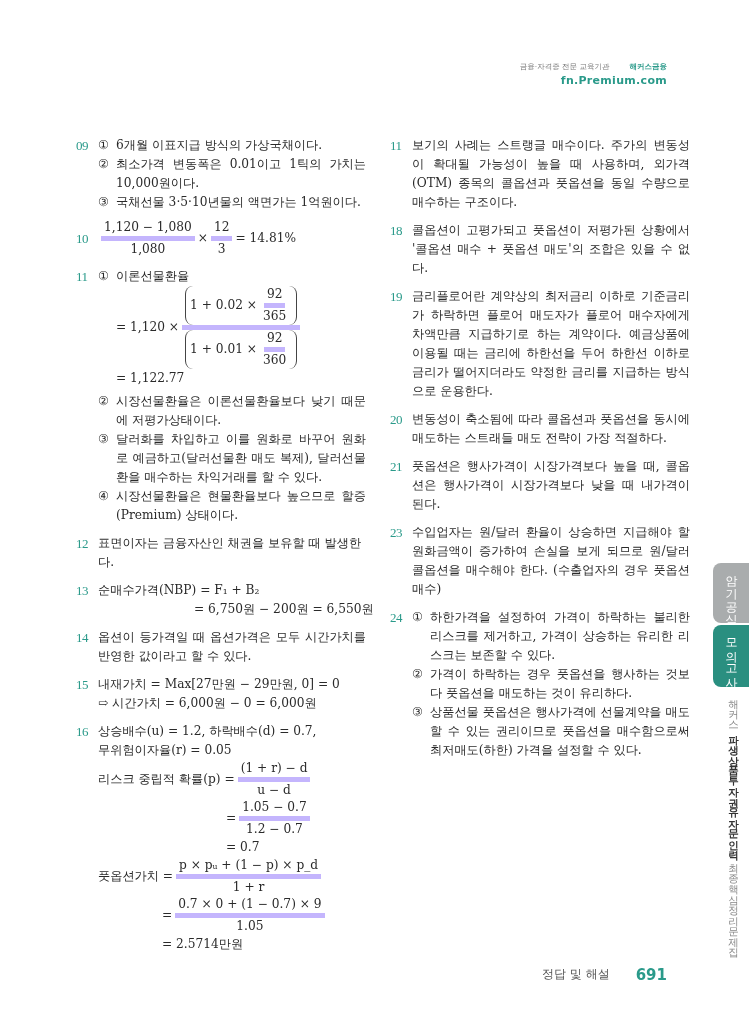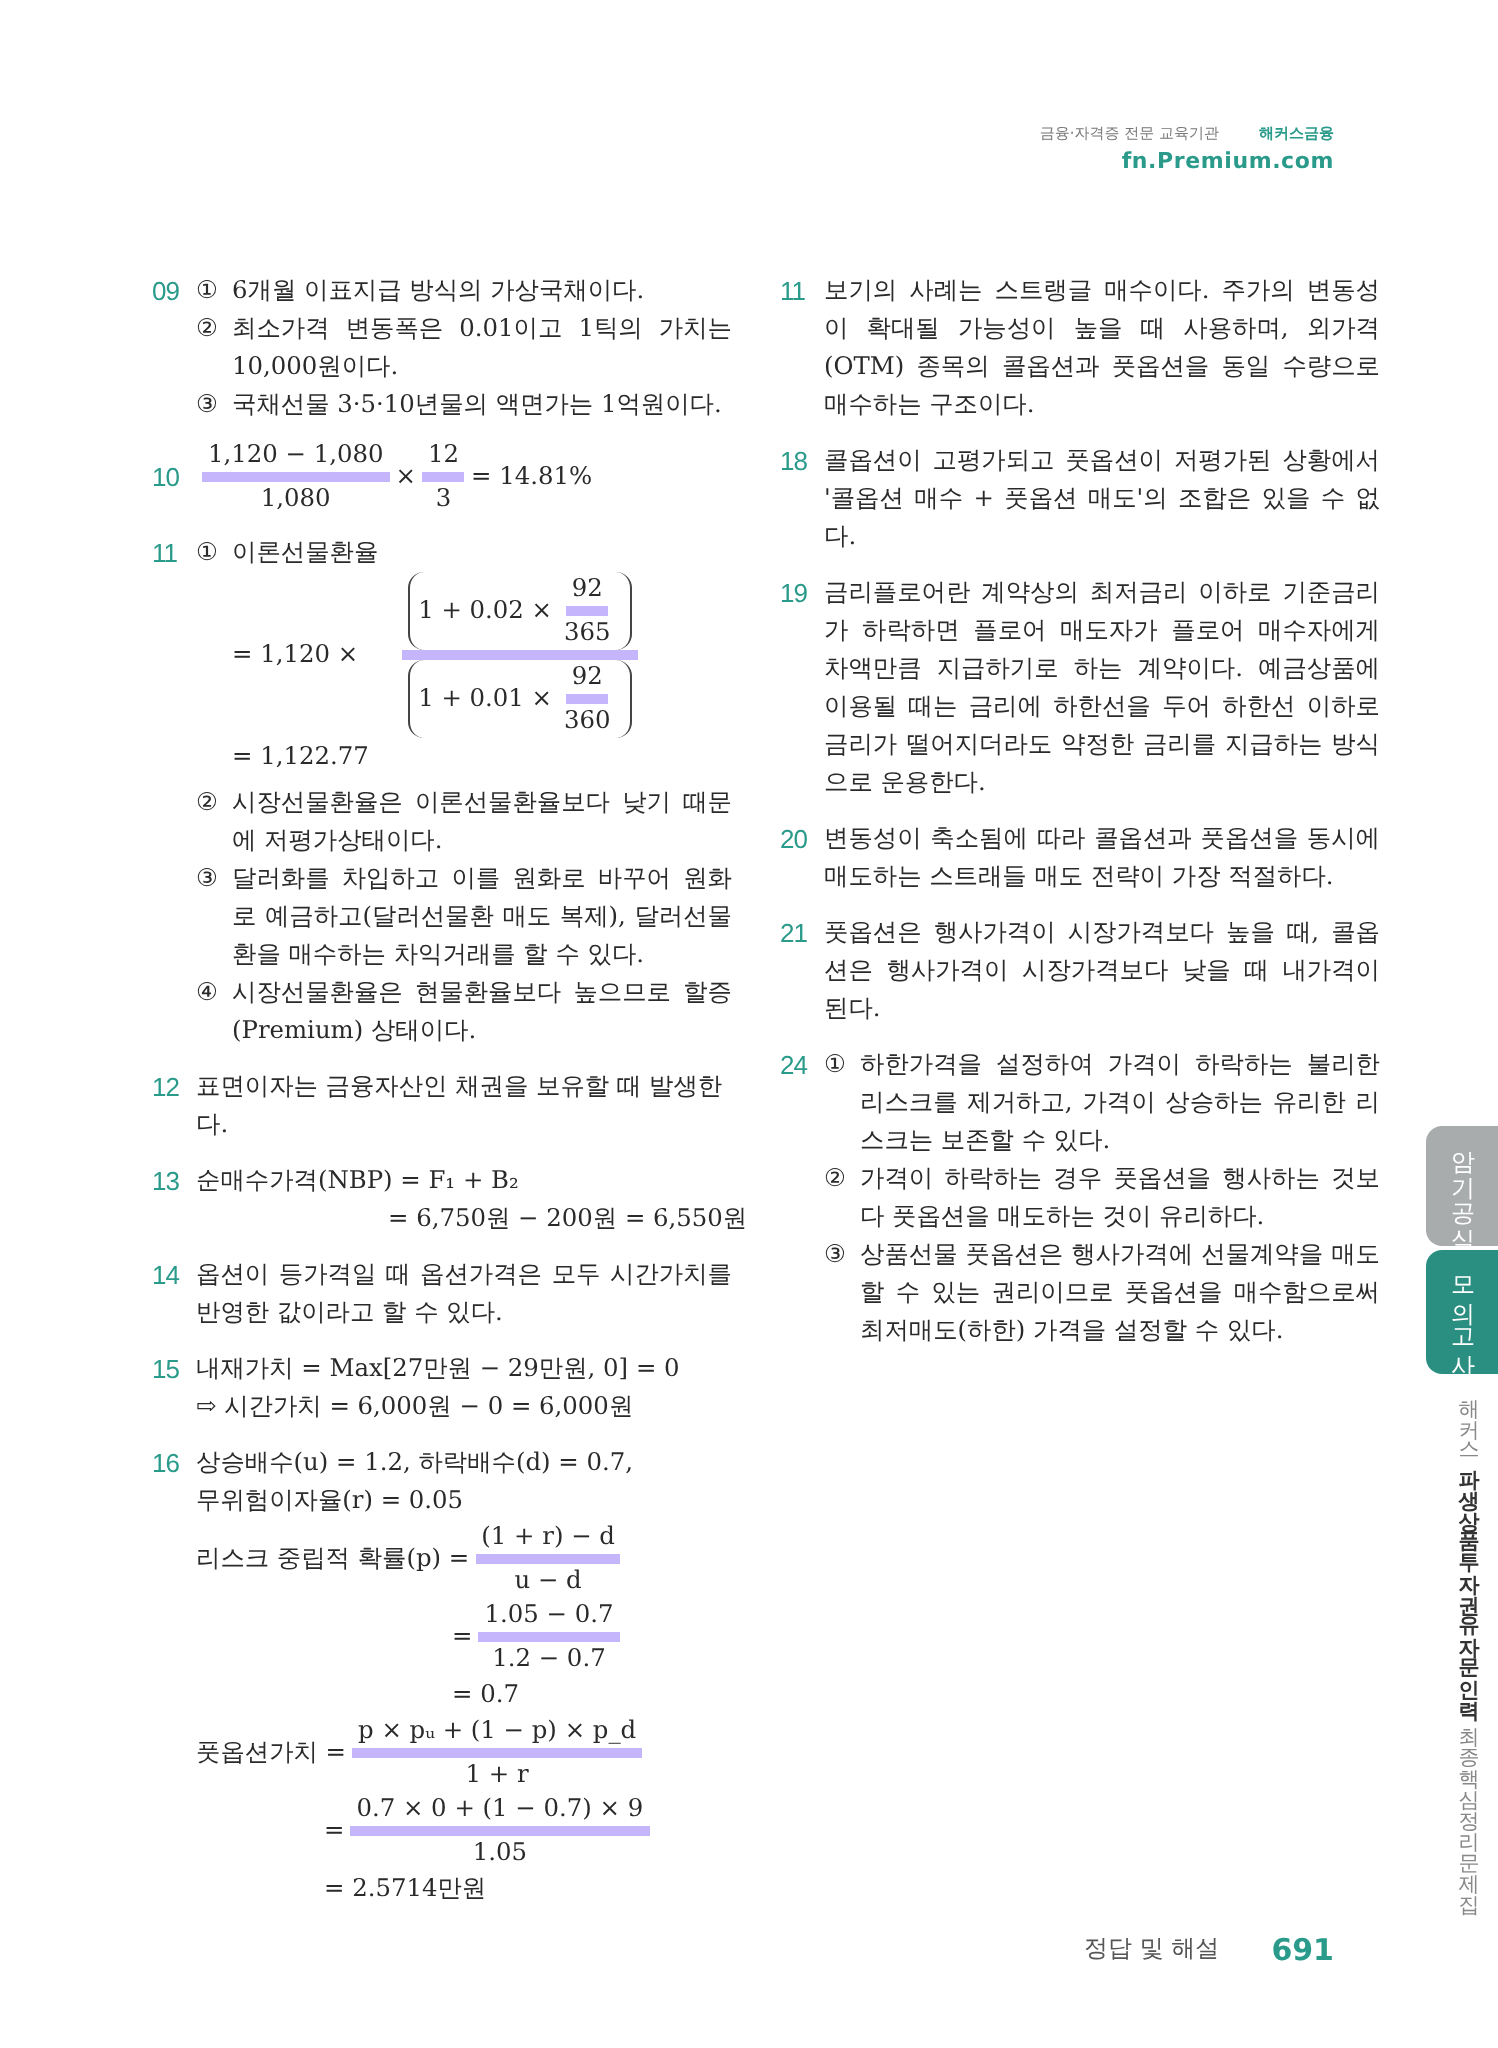--- a/index.html
+++ b/index.html
@@ -8,21 +8,21 @@
   .hdr { position:absolute; right:82px; top:62px; text-align:right; font-family:"DejaVu Sans", sans-serif; }
   .hdr .tag { font-size:7.5px; color:#777; }
   .hdr .tag .brand { color:#2a9a8a; font-weight:bold; margin-left:20px; }
   .hdr .url { font-size:11px; color:#2a9a8a; font-weight:bold; margin-top:2px; letter-spacing:0.3px; }
 
   .col { position:absolute; top:136px; font-size:12.2px; line-height:19px; }
   .col.left { left:76px; width:290px; }
   .col.right { left:390px; width:300px; }
 
   .q { position:relative; padding-left:22px; margin-bottom:9px; }
-  .qn { position:absolute; left:0; top:0; color:#2a9a8a; font-family:Liberation Sans, sans-serif; font-size:13px; letter-spacing:-0.5px; }
+  .qn { position:absolute; left:0; top:0; color:#2a9a8a; font-family:Liberation Serif, serif; font-size:13px; letter-spacing:-0.5px; }
   .line { white-space:nowrap; }
   .sub { position:relative; padding-left:18px; }
   .sub .mk { position:absolute; left:0; top:0; }
   .just { text-align:justify; }
 
   .frac { display:inline-flex; flex-direction:column; align-items:center; vertical-align:middle; margin:0 3px; }
   .frac .num { border-bottom:5px solid #c4b5fd; padding:0 3px; line-height:17px; }
   .frac .den { padding:0 3px; line-height:17px; }
   .paren { display:inline-flex; align-items:center; border-left:1.5px solid #444; border-right:1.5px solid #444; border-radius:8px; padding:0 4px; }
   .eq-block { padding-left:18px; }
@@ -71,21 +71,21 @@
       <span>= 14.81%</span>
     </div>
   </div>
 
   <div class="q">
     <span class="qn">11</span>
     <div class="sub"><span class="mk">①</span><span>이론선물환율</span></div>
     <div class="eq-block">
       <div class="eqline">
         <span>= 1,120 ×</span>
-        <span class="frac" style="margin-left:22px;">
+        <span class="frac" style="margin-left:3px;">
           <span class="num"><span class="paren">
                 <span>1 + 0.02 ×</span>
                 <span class="frac">
                   <span class="num">92</span>
                   <span class="den">365</span>
                 </span>
               </span></span>
           <span class="den"><span class="paren">
                 <span>1 + 0.01 ×</span>
                 <span class="frac">
@@ -175,20 +175,24 @@
       <div>금리플로어란 계약상의 최저금리 이하로 기준금리가 하락하면 플로어 매도자가 플로어 매수자에게 차액만큼 지급하기로 하는 계약이다. 예금상품에 이용될 때는 금리에 하한선을 두어 하한선 이하로 금리가 떨어지더라도 약정한 금리를 지급하는 방식으로 운용한다.</div>
     </div>
   <div class="q just">
       <span class="qn">20</span>
       <div>변동성이 축소됨에 따라 콜옵션과 풋옵션을 동시에 매도하는 스트래들 매도 전략이 가장 적절하다.</div>
     </div>
   <div class="q just">
       <span class="qn">21</span>
       <div>풋옵션은 행사가격이 시장가격보다 높을 때, 콜옵션은 행사가격이 시장가격보다 낮을 때 내가격이 된다.</div>
     </div>
+  <div class="q just">
+      <span class="qn">23</span>
+      <div>수입업자는 원/달러 환율이 상승하면 지급해야 할 원화금액이 증가하여 손실을 보게 되므로 원/달러 콜옵션을 매수해야 한다. (수출업자의 경우 풋옵션 매수)</div>
+    </div>
   <div class="q">
     <span class="qn">24</span>
     <div class="sub just"><span class="mk">①</span><span>하한가격을 설정하여 가격이 하락하는 불리한 리스크를 제거하고, 가격이 상승하는 유리한 리스크는 보존할 수 있다.</span></div>
     <div class="sub just"><span class="mk">②</span><span>가격이 하락하는 경우 풋옵션을 행사하는 것보다 풋옵션을 매도하는 것이 유리하다.</span></div>
     <div class="sub just"><span class="mk">③</span><span>상품선물 풋옵션은 행사가격에 선물계약을 매도할 수 있는 권리이므로 풋옵션을 매수함으로써 최저매도(하한) 가격을 설정할 수 있다.</span></div>
   </div>
 </div>
 
 <div class="tab gray">
     <span>암기공식</span>

